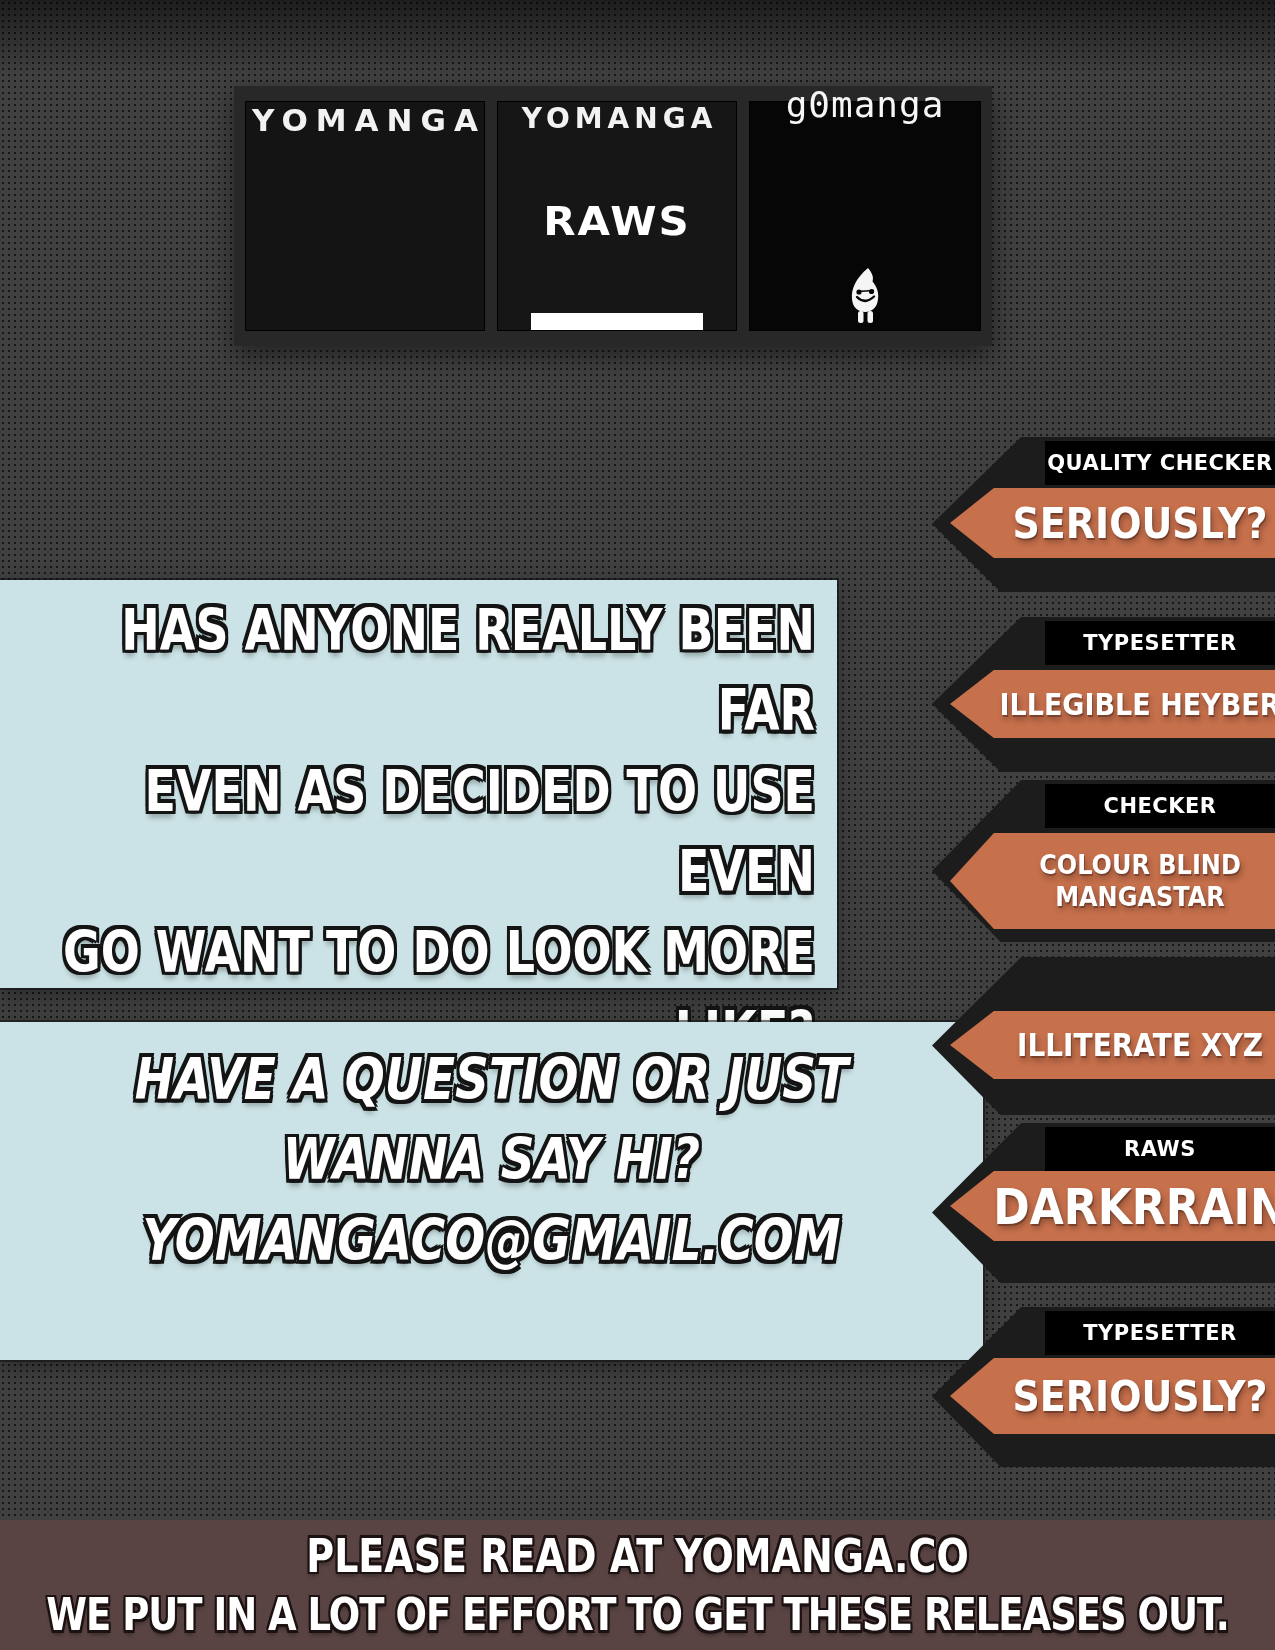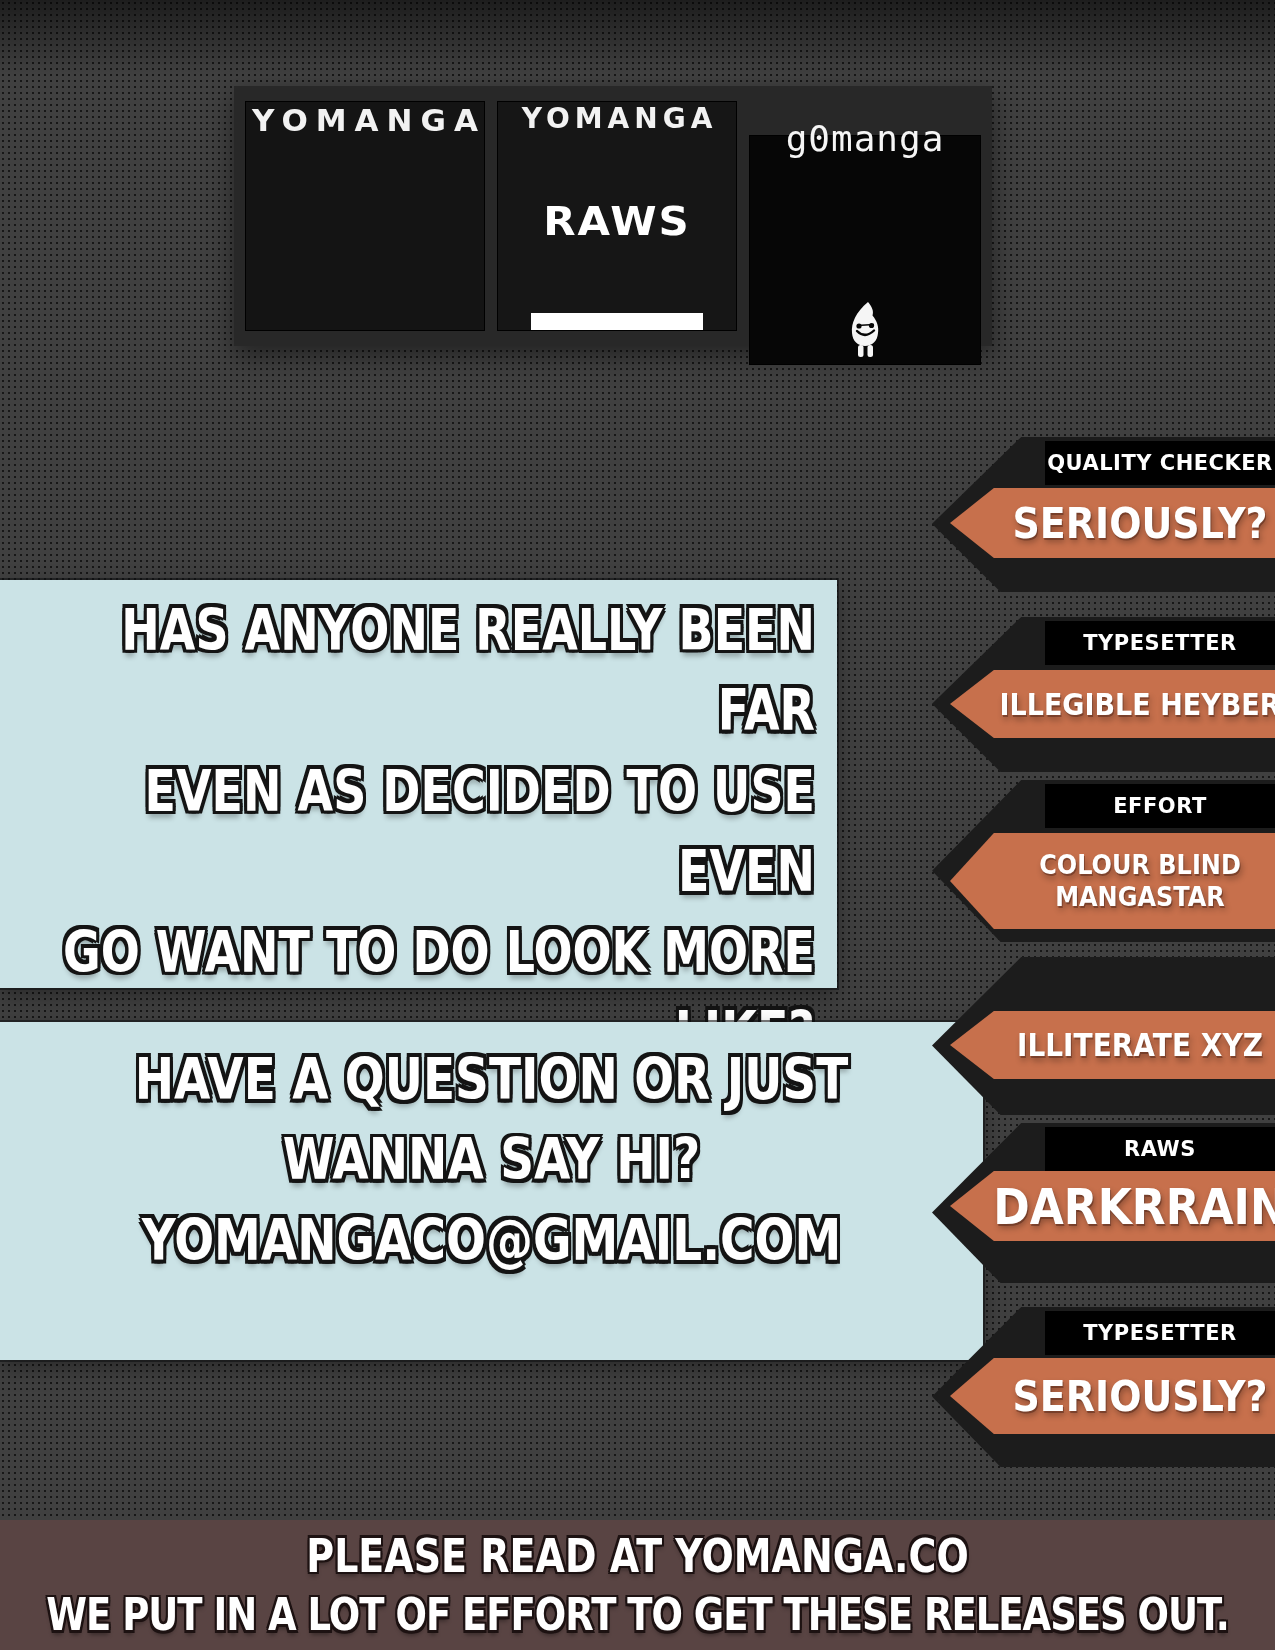--- a/index.html
+++ b/index.html
@@ -24,21 +24,21 @@
     position:absolute;left:234px;top:86px;width:758px;height:260px;z-index:2;
     background:#282828;box-shadow:0 10px 24px rgba(0,0,0,.45);
   }
   .logo-box{
     position:absolute;top:15px;height:230px;width:240px;
     background:#141414;border:1px solid #000;
     display:flex;flex-direction:column;align-items:center;justify-content:space-between;
   }
   .logo-box.b1{left:11px;}
   .logo-box.b2{left:263px;background:#161616;}
-  .logo-box.b3{left:515px;width:232px;background:#060606;margin-top:34px;}
+  .logo-box.b3{left:515px;width:232px;background:#060606;}
   .yomanga-word{
     color:#f2f2f2;font-weight:bold;font-size:31px;letter-spacing:8px;
     text-indent:8px;white-space:nowrap;
   }
   .logo-box.b2 .yomanga-word{font-size:28px;letter-spacing:5px;text-indent:5px;}
   .raws-word{
     color:#fff;font-weight:bold;font-size:42px;letter-spacing:2px;margin-top:2px;
     transform:scaleY(0.95);
   }
   .raws-bar{width:172px;height:17px;background:#fff;margin-top:7px;}
@@ -47,21 +47,21 @@
     font-size:36px;letter-spacing:1px;margin-top:-18px;
   }
   .mascot{margin-top:22px;}
 
   
   .msg-box{
     position:absolute;left:0;z-index:2;background:#cbe3e6;
     box-shadow:0 0 0 2px rgba(12,14,16,.55), 0 8px 20px rgba(0,0,0,.35);
   }
   .msg-box.one{top:580px;width:837px;height:408px;}
-  .msg-box.two{top:1022px;width:983px;height:338px;}
+  .msg-box.two{top:1022px;width:983px;height:338px;font-style:italic;}
   .msg-inner{
     transform:scaleY(1.22);transform-origin:top center;
     font-weight:bold;color:#fff;line-height:66px;
     letter-spacing:0px;
   }
   .msg-box.one .msg-inner{text-align:right;padding:8px 22px 0 10px;font-size:46px;transform-origin:top right;}
   .msg-box.two .msg-inner{text-align:center;padding:14px 14px 0 14px;font-size:47px;}
   .outlined{
     text-shadow:
       -3px -3px 0 #141414, 0 -3px 0 #141414, 3px -3px 0 #141414,
@@ -173,21 +173,21 @@
   </div>
   <div class="credit c2">
     <div class="backdrop"></div>
     <div class="role-bar">TYPESETTER</div>
     <div class="name-arrow">
       <span class="name-text">ILLEGIBLE HEYBER</span>
     </div>
   </div>
   <div class="credit c3">
     <div class="backdrop"></div>
-    <div class="role-bar">EFFORT</div>
+    <div class="role-bar">CHECKER</div>
     <div class="name-arrow">
       <span class="name-text">COLOUR BLIND MANGASTAR</span>
     </div>
   </div>
   <div class="credit c4">
     <div class="backdrop"></div>
     <div class="name-arrow">
       <span class="name-text">ILLITERATE XYZ</span>
     </div>
   </div>

